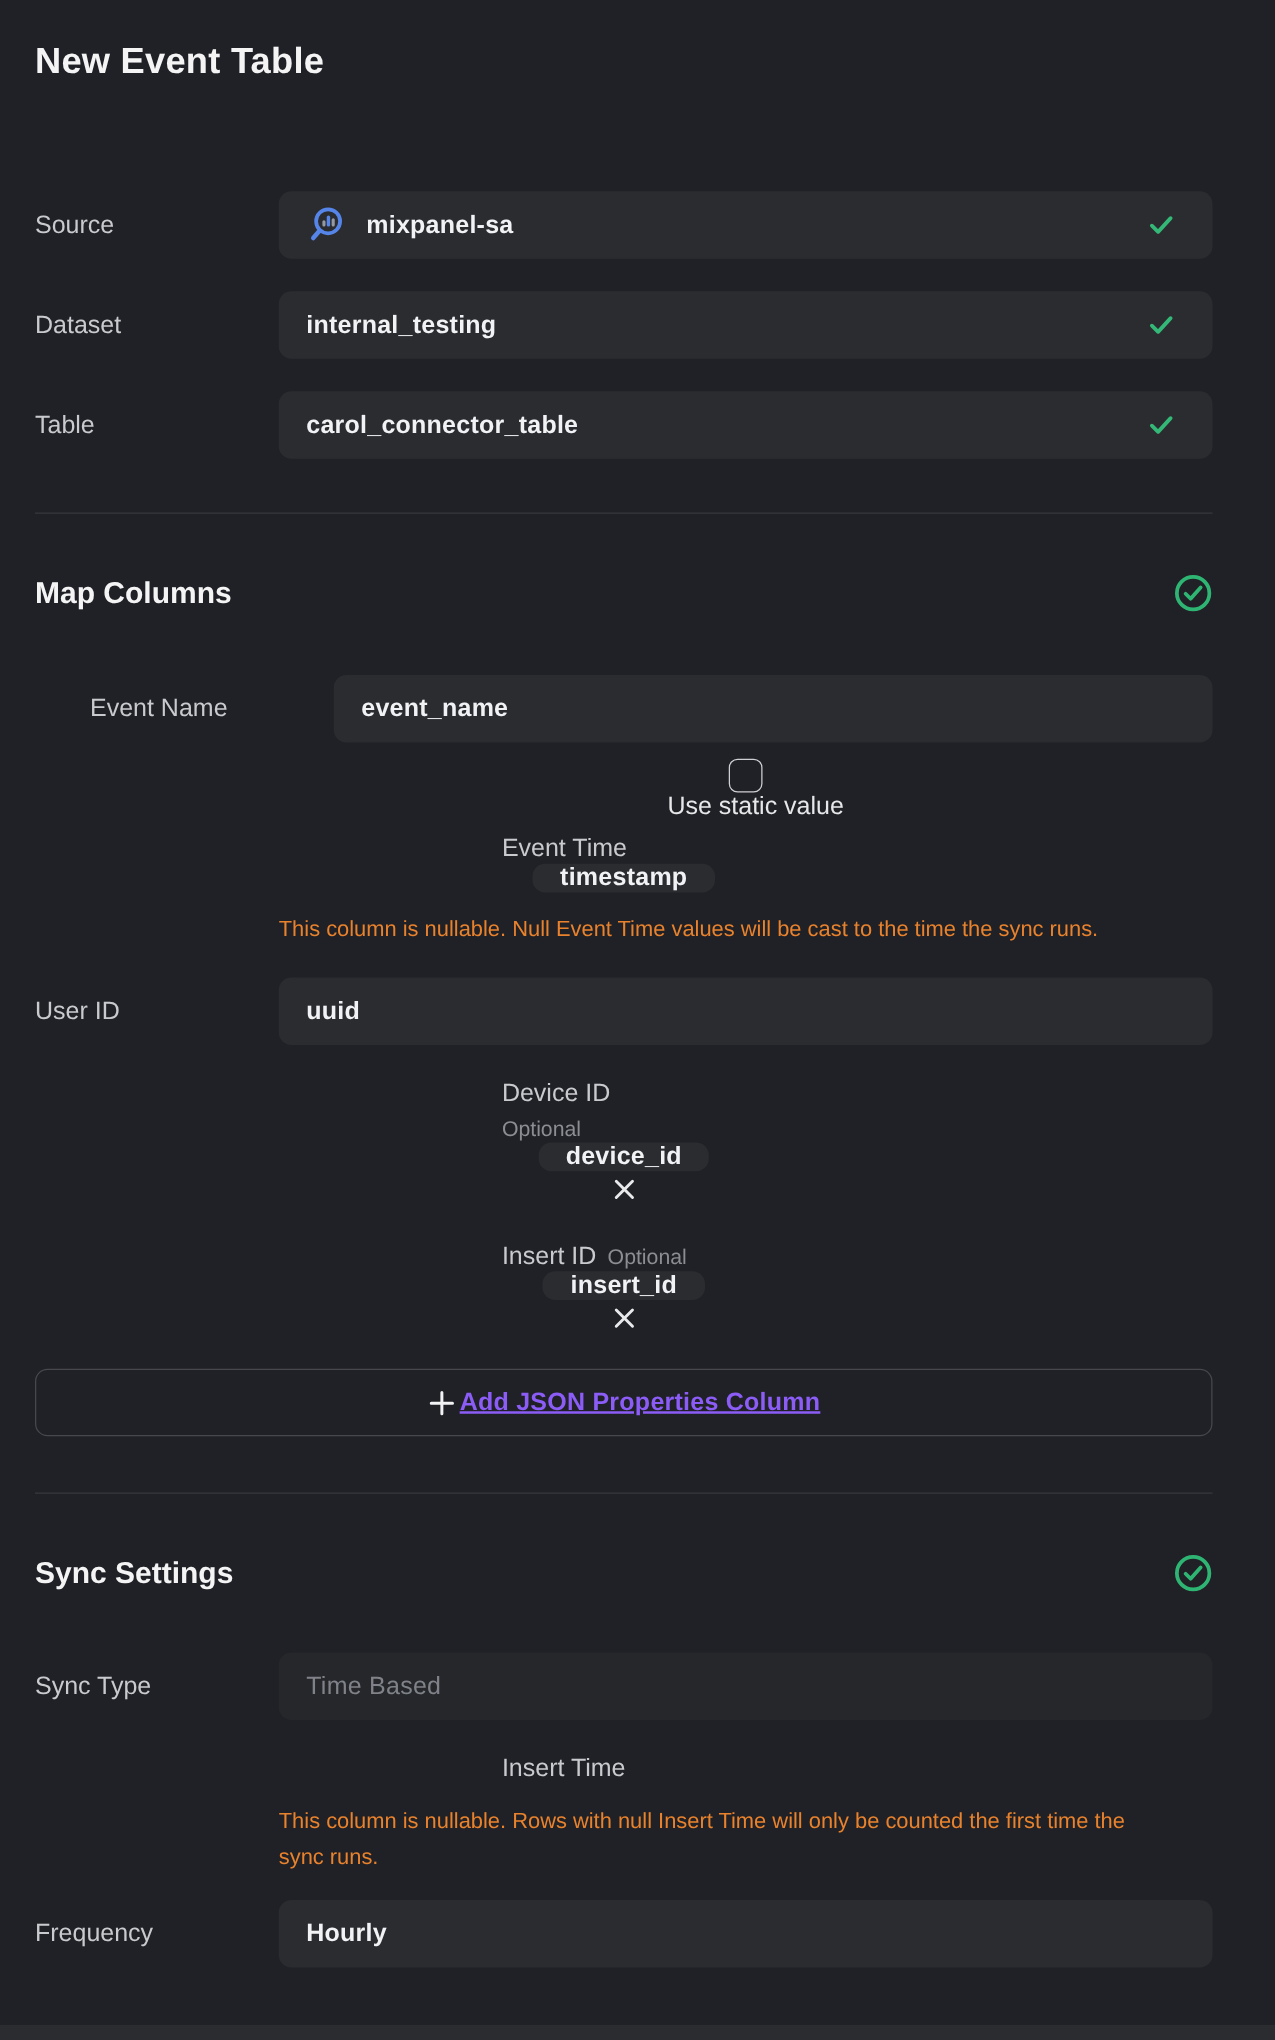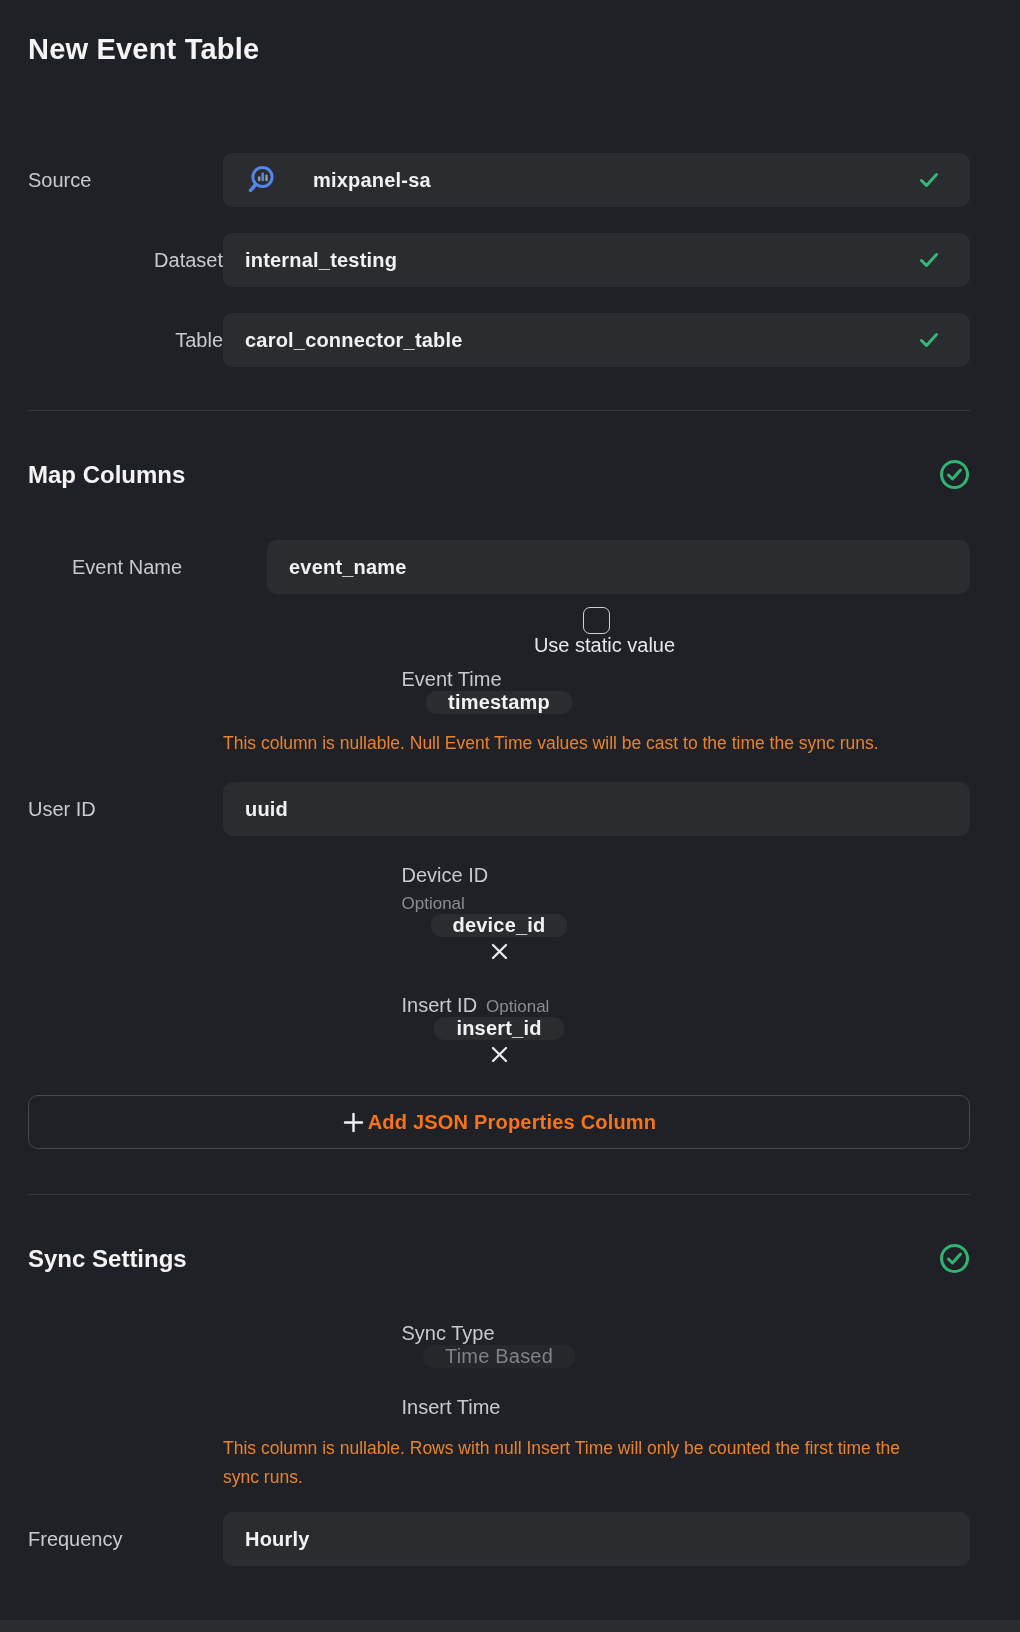--- a/index.html
+++ b/index.html
@@ -18,62 +18,62 @@
   }
   .row{display:flex;align-items:center;}
   .row-label{
     width:195px;flex:none;font-size:20px;color:#c9cacd;
   }
   .row-label .optional-block{font-size:17px;color:#8b8d92;margin-top:7px;}
   .optional-inline{font-size:17px;color:#8b8d92;margin-left:9px;}
   .field{
     flex:1;height:54px;background:#2a2c30;border-radius:10px;
     display:flex;align-items:center;position:relative;
-    padding:0 22px;box-sizing:border-box;gap:20px;
+    padding:0 22px;box-sizing:border-box;
   }
   .field .value{font-size:20px;font-weight:600;color:#f1f2f4;letter-spacing:.2px;}
   .field.disabled{background:#25272b;}
   .field.disabled .value{color:#7f8288;font-weight:400;}
   .field .check-wrap{position:absolute;right:30px;top:50%;transform:translateY(-50%);display:flex;}
   .src-icon{margin-right:16px;display:flex;flex:none;}
   .x-zone{
     width:70px;flex:none;display:flex;align-items:center;justify-content:center;
   }
   .x-btn{background:none;border:none;padding:4px;cursor:pointer;display:flex;}
   .divider{height:1px;background:#37383c;margin-top:43px;}
   .divider.d2{margin-top:45px;}
   .section-head{
     margin-top:48px;display:flex;align-items:center;justify-content:space-between;
   }
   .section-head .head-text{font-size:24px;line-height:30px;font-weight:700;color:#f4f4f5;}
   .mt88{margin-top:88px;}
   .mt50{margin-top:50px;margin-left:44px;}
-  .mt48{margin-top:48px;flex-direction:column;}
+  .mt48{margin-top:48px;}
   .mt33{margin-top:33px;flex-direction:column;}
   .mt28{margin-top:28px;flex-direction:column;}
-  .mt26{margin-top:26px;text-align:right;}
+  .mt26{margin-top:26px;}
   .mt24{margin-top:24px;}
   .mt20{margin-top:20px;}
   .checkbox-row{
     margin-top:13px;margin-left:195px;display:flex;align-items:center;height:28px;flex-direction:column;
   }
   .checkbox{
     width:27px;height:27px;border:1.6px solid #cfd0d3;border-radius:7px;
     background:transparent;flex:none;box-sizing:border-box;cursor:pointer;padding:0;
   }
   .checkbox-label{font-size:20px;color:#e6e7e8;margin-left:16px;}
   .warning{
     margin-left:195px;margin-top:15px;max-width:695px;
     font-size:17.5px;line-height:29px;color:#e8822d;
   }
   .add-btn{
     margin-top:26px;width:100%;height:54px;
     background:transparent;border:1px solid #47484d;border-radius:10px;
     display:flex;align-items:center;justify-content:center;gap:3px;
-    cursor:pointer;color:#f97316;
+    cursor:pointer;color:#8b5cf6;text-decoration:underline;
   }
   .add-btn .add-label{font-size:20px;font-weight:700;letter-spacing:.2px;}
   .bottom-bar{
     position:absolute;left:0;bottom:0;width:100%;height:12px;background:#2a2c30;
   }
 </style>
 </head>
 <body>
 
 <div class="container">

